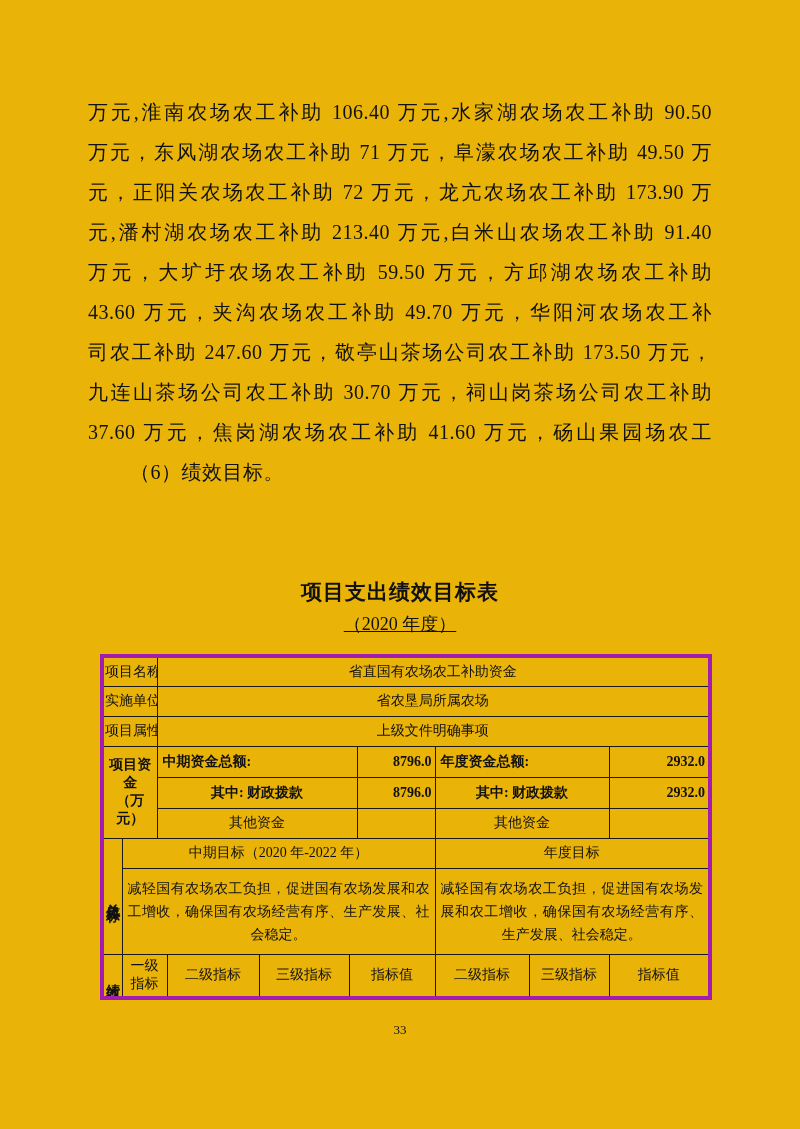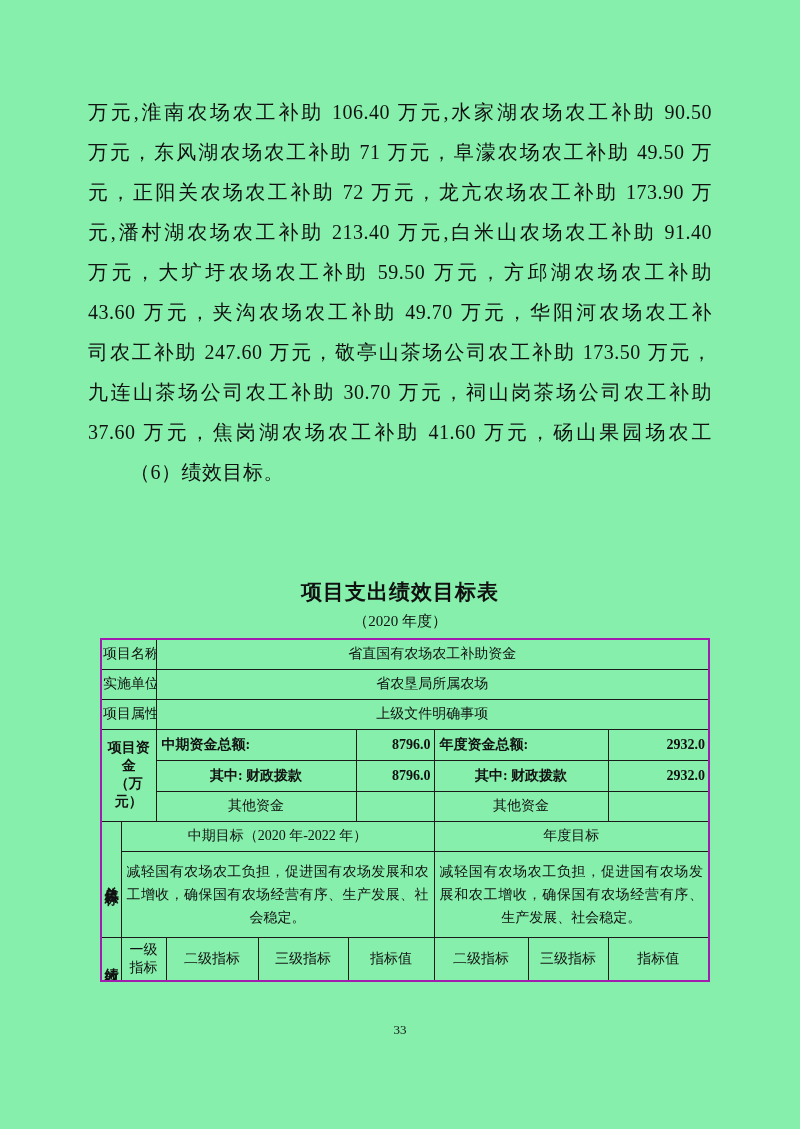--- a/index.html
+++ b/index.html
@@ -4,21 +4,21 @@
 <style>
   * { margin: 0; padding: 0; box-sizing: border-box; }
   html, body { background: #ffffff; }
   body {
     width: 800px; height: 1129px;
     position: relative;
     font-family: "Liberation Serif", "DejaVu Serif", serif;
     color: #111;
     overflow: hidden;
   }
-  .page { position: absolute; inset: 0; background: #86efac; }
+  .page { position: absolute; inset: 0; background: #eab308; }
 
   
   .textblock {
     position: absolute;
     left: 88px; top: 92px; width: 624px;
   }
   .tline {
     font-size: 20px;
     line-height: 40px;
     height: 40px;
@@ -38,40 +38,41 @@
     left: 0; top: 578px; width: 800px;
     text-align: center;
     font-size: 21px;
     font-weight: 700;
     letter-spacing: 1px;
   }
   .tbl-subtitle {
     position: absolute;
     left: 0; top: 612px; width: 800px;
     text-align: center;
-    font-size: 15px;
+    font-size: 18px;
+    text-decoration: underline;
   }
 
   
   table.perf-table {
     position: absolute;
     left: 100px; top: 638px;
     width: 608px;
     border-collapse: collapse;
     table-layout: fixed;
     font-size: 14px;
   }
   .perf-table td {
     border: 1px solid #1a1a1a;
     text-align: center;
     vertical-align: middle;
     padding: 0 2px;
     overflow: hidden;
   }
-  .perf-table { border: 2px solid #a21caf; }
+  .perf-table { border: 4px solid #a21caf; margin-top: 16px; }
   tr.h30 { height: 30px; }
   tr.h31 { height: 31px; font-weight: bold; }
   tr.h86 { height: 86px; }
   tr.h44 { height: 44px; }
   td.lbl { white-space: nowrap; letter-spacing: 0; padding: 0 1px; }
   td.prewrap { white-space: pre-line; line-height: 18px; }
   td.vertical {
     writing-mode: vertical-rl;
     text-orientation: upright;
     font-weight: 700;

